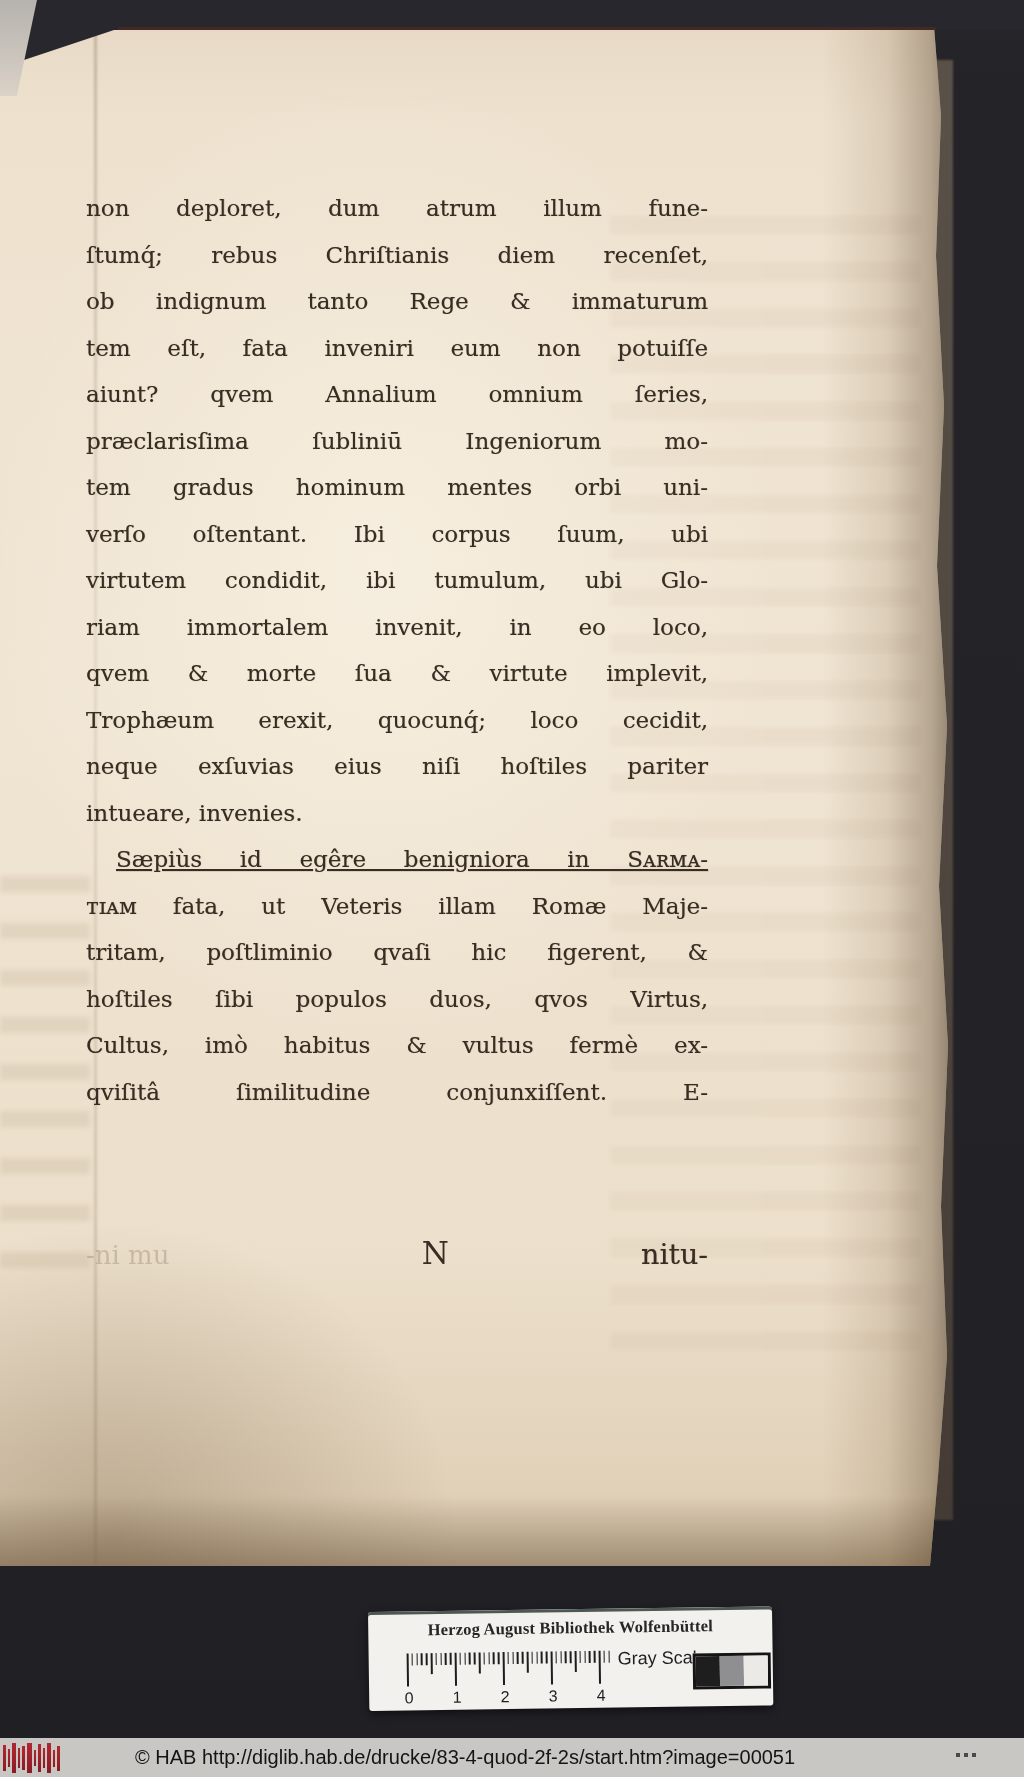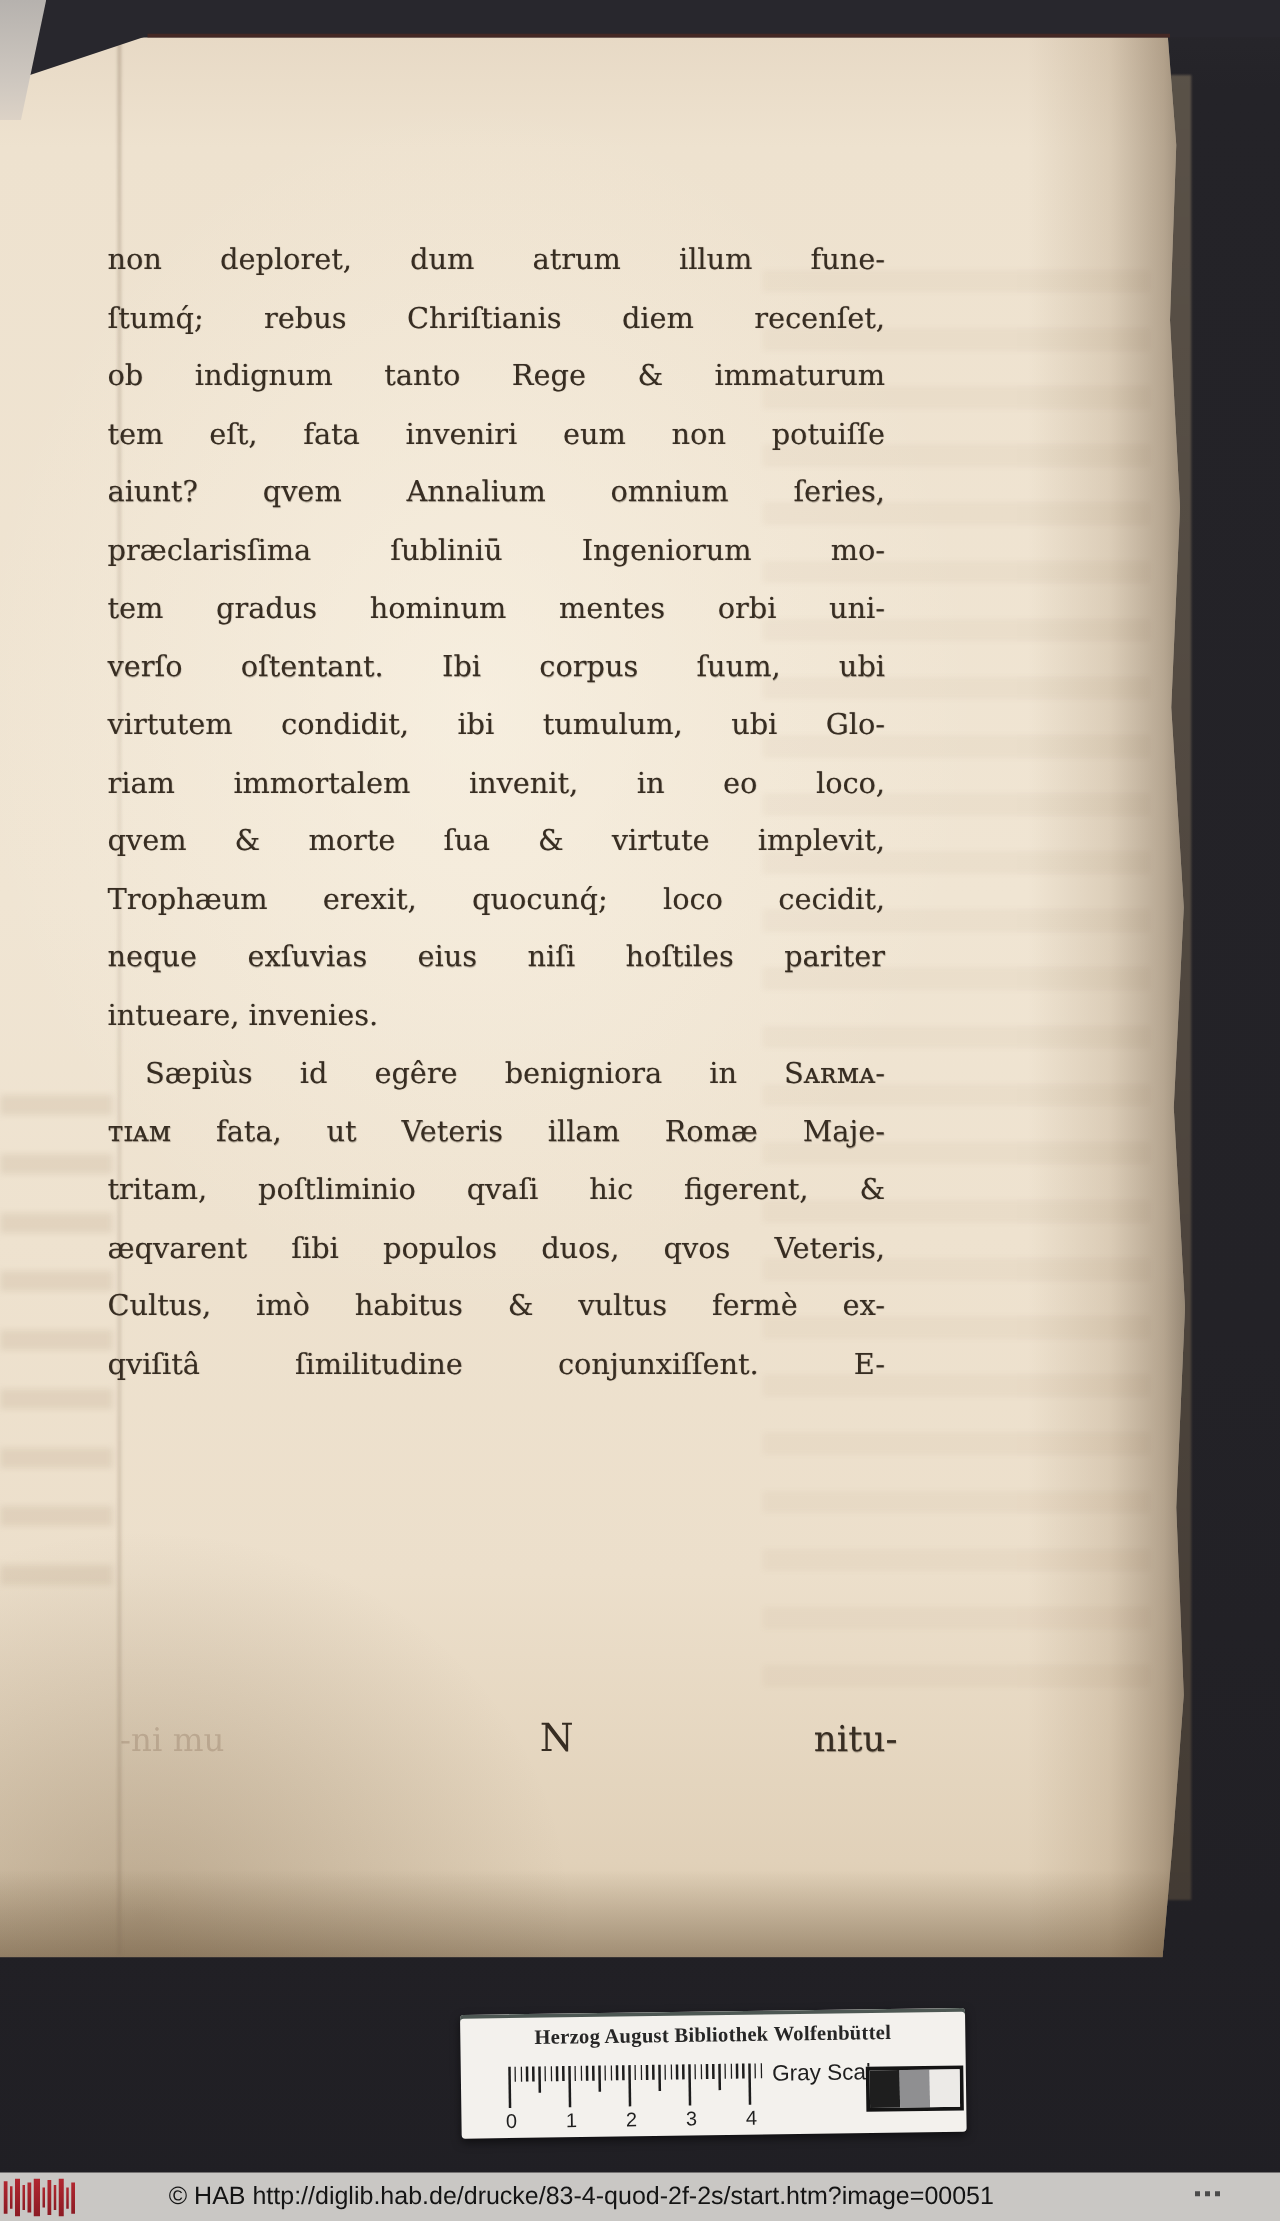--- a/index.html
+++ b/index.html
@@ -35,24 +35,24 @@
         filter:blur(2px);}
   .ghost-blotch{position:absolute;left:0;top:850px;width:90px;height:420px;
         background:repeating-linear-gradient(180deg,rgba(140,112,80,.12) 0 16px,rgba(140,112,80,0) 16px 47px);
         filter:blur(2.5px);}
   
   .textblock{position:absolute;left:86px;top:185px;width:622px;
         font-family:"DejaVu Serif","Liberation Serif",serif;font-size:23px;color:#372d22;
         text-shadow:.3px .3px .7px rgba(55,45,34,.45);}
   .line{height:46.5px;line-height:46.5px;white-space:nowrap;}
   .line.j{white-space:normal;text-align:justify;text-align-last:justify;}
-  .line.ind{padding-left:30px;}
-  .sig-row{position:absolute;left:86px;top:1368px;width:622px;height:47px;line-height:47px;
+  .line.ind{padding-left:30px;text-decoration:underline;}
+  .sig-row{position:absolute;left:86px;top:1230px;width:622px;height:47px;line-height:47px;
         font-family:"DejaVu Serif","Liberation Serif",serif;font-size:28.5px;color:#372d22;
-        display:flex;justify-content:space-between;align-items:baseline;margin-left:10px;}
+        display:flex;justify-content:space-between;align-items:baseline;}
   .sig-row .bleed{opacity:.32;color:#8a705a;filter:blur(.6px);font-size:26px;}
   .sig-row .sig{font-size:31px;transform:translateX(30px);}
   .sig-row .catch{text-shadow:.3px .3px .7px rgba(55,45,34,.45);}
   
   .scale-card{position:absolute;left:368px;top:1612px;width:404px;height:99px;background:#f3f1ed;
         transform:rotate(-0.8deg);transform-origin:left top;border-radius:3px;
         box-shadow:0 3px 8px rgba(0,0,0,.55), inset 0 3px 0 rgba(47,60,55,.85);}
   .sc-title{position:absolute;left:0;top:9px;width:100%;text-align:center;
         font-family:"Liberation Serif",serif;font-weight:bold;font-size:16.5px;color:#262626;letter-spacing:.2px;}
   .ruler{position:absolute;left:34px;top:42px;width:260px;height:52px;}
@@ -107,21 +107,21 @@
       <div class="line j">verſo oſtentant. Ibi corpus ſuum, ubi</div>
       <div class="line j">virtutem condidit, ibi tumulum, ubi Glo-</div>
       <div class="line j">riam immortalem invenit, in eo loco,</div>
       <div class="line j">qvem &amp; morte ſua &amp; virtute implevit,</div>
       <div class="line j">Trophæum erexit, quocunq́; loco cecidit,</div>
       <div class="line j">neque exſuvias eius niſi hoſtiles pariter</div>
       <div class="line">intueare, invenies.</div>
       <div class="line j ind">Sæpiùs id egêre benigniora in Sᴀʀᴍᴀ-</div>
       <div class="line j">ᴛɪᴀᴍ fata, ut Veteris illam Romæ Maje-</div>
       <div class="line j">tritam, poſtliminio qvaſi hic figerent, &amp;</div>
-      <div class="line j">æqvarent ſibi populos duos, qvos Veteris,</div>
+      <div class="line j">hoſtiles ſibi populos duos, qvos Virtus,</div>
       <div class="line j">Cultus, imò habitus &amp; vultus fermè ex-</div>
       <div class="line j">qviſitâ ſimilitudine conjunxiſſent. E-</div>
     </div>
 
   <div class="sig-row">
     <span class="bleed">-ni mu</span>
     <span class="sig">N</span>
     <span class="catch">nitu-</span>
   </div>
 

